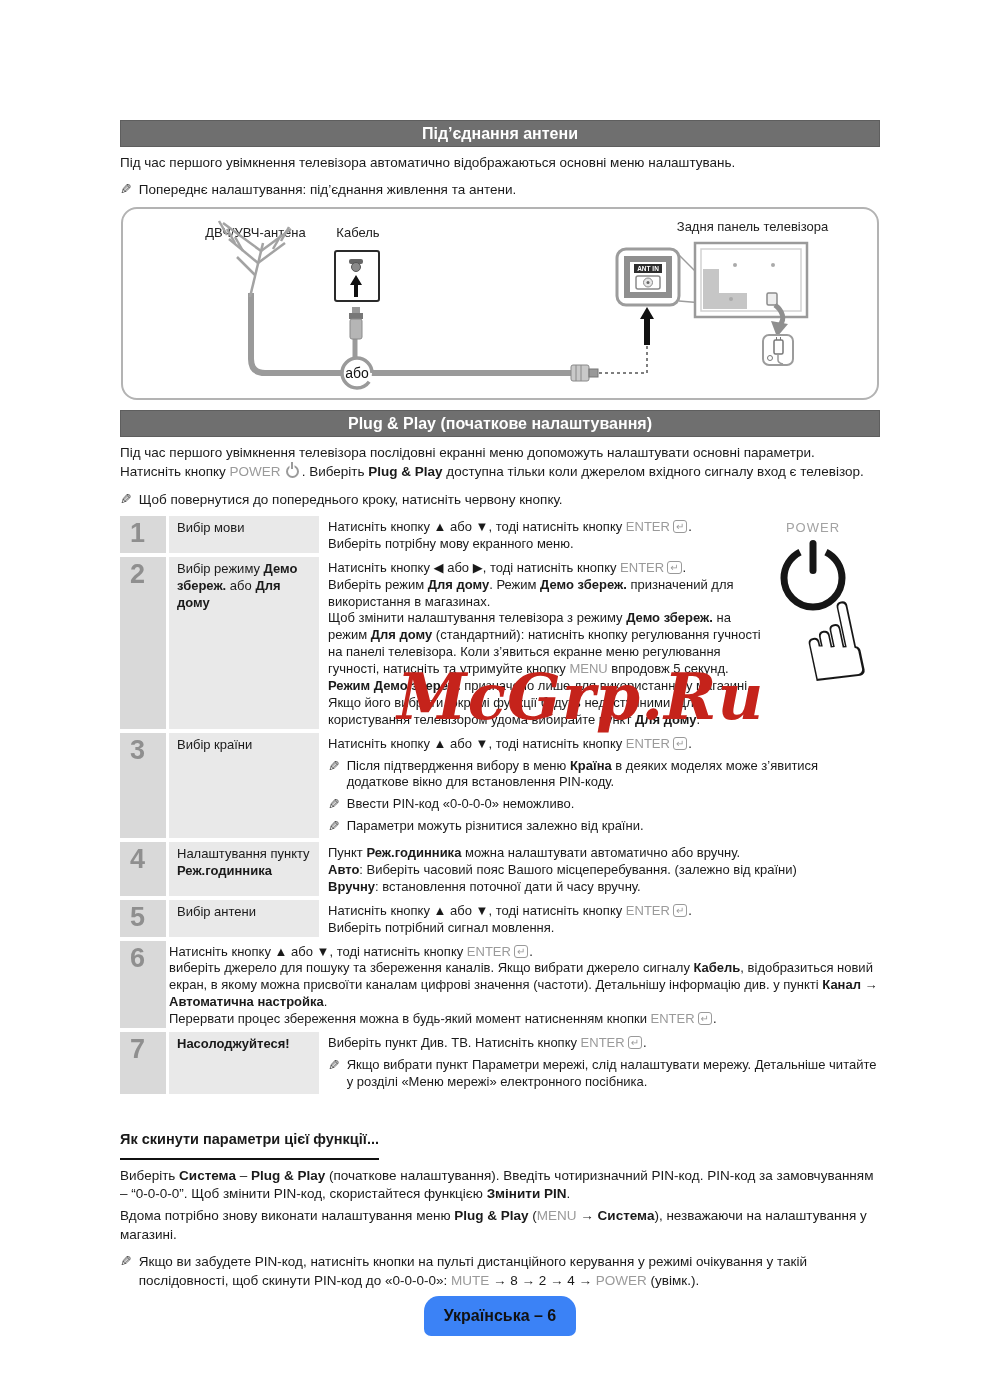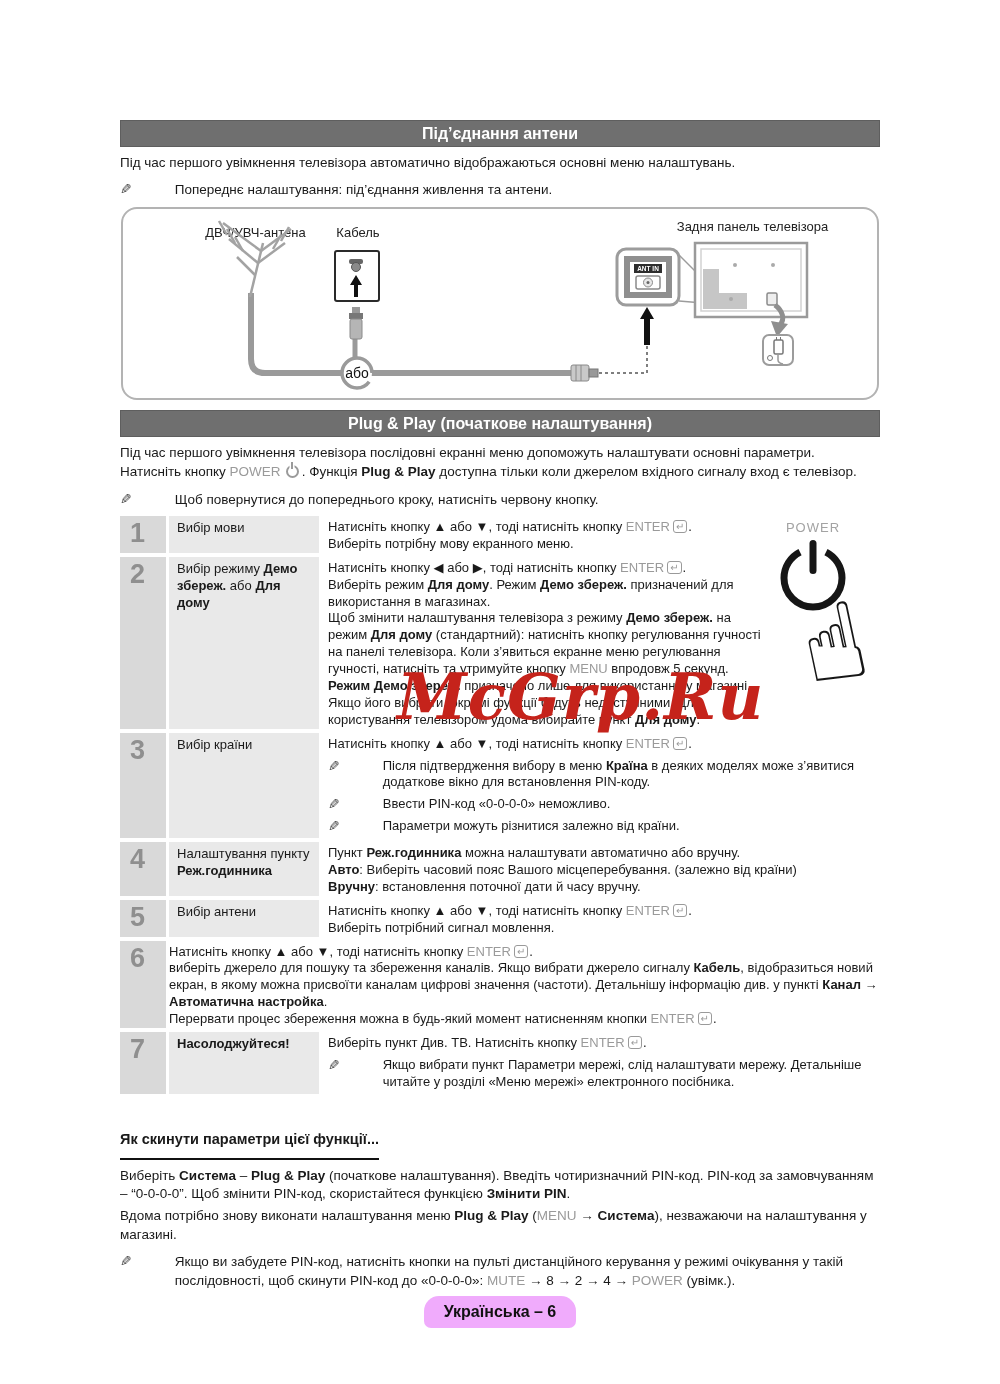--- a/index.html
+++ b/index.html
@@ -3,21 +3,21 @@
 <meta charset="utf-8">
 <style>
   html,body{margin:0;padding:0;background:#fff;}
   .page{position:relative;width:1000px;height:1384px;background:#fff;overflow:hidden;
         font-family:"Liberation Sans",sans-serif;color:#1a1a1a;}
   .bar{position:absolute;left:120px;width:760px;height:27px;background:#6f6f6f;border:1px solid #5e5e5e;
        box-sizing:border-box;color:#fff;font-weight:bold;font-size:16px;text-align:center;line-height:25px;}
   .para{position:absolute;left:120px;width:762px;font-size:13.5px;line-height:1.38;}
   .note-line{display:flex;gap:7px;align-items:flex-start;}
   .pencil{transform:scaleX(-1);display:inline-block;color:#3c3c3c;font-size:14px;line-height:1.2;flex:0 0 auto;}
-  .note-tx{flex:1;margin-left:36px;}
+  .note-tx{flex:1;}
   .b{font-weight:bold;}
   .g{color:#9a9a9a;}
   .ent{display:inline-block;border:1px solid #9a9a9a;color:#9a9a9a;border-radius:3px;font-size:10px;
        line-height:11px;padding:0 2px;margin:0 1px 0 3px;vertical-align:1px;}
   .pwric{position:relative;display:inline-block;width:9px;height:9px;border:2px solid #9a9a9a;border-radius:50%;
          margin:0 3px 0 5px;vertical-align:-2px;}
   .pwric::after{content:"";position:absolute;left:50%;top:-5px;width:2px;height:7px;background:#9a9a9a;
          transform:translateX(-50%);box-shadow:0 0 0 1.5px #fff;}
   
   .diagram{position:absolute;left:121px;top:207px;width:758px;height:193px;border:2px solid #b3b3b3;
@@ -43,21 +43,21 @@
   .reset{position:absolute;left:120px;top:1130px;width:762px;font-size:13.5px;line-height:1.36;}
   .reset-h{display:inline-block;font-weight:bold;font-size:14.5px;border-bottom:2px solid #111;
            padding-bottom:8px;margin-bottom:7px;}
   .reset p{margin:0 0 4px 0;}
   .reset .note-line{margin-top:9px;}
   
   .watermark{position:absolute;left:397px;top:666px;font-family:"DejaVu Serif",serif;font-style:italic;
              font-weight:bold;font-size:63px;line-height:1;color:#c5231b;letter-spacing:1px;z-index:50;
              pointer-events:none;}
   
-  .foot-badge{position:absolute;left:424px;top:1296px;width:152px;height:32px;background:#f0abfc;
+  .foot-badge{position:absolute;left:424px;top:1296px;width:152px;height:40px;background:#3b82f6;
               border-radius:15px 15px 7px 7px;display:flex;align-items:center;justify-content:center;
               font-weight:bold;font-size:16px;color:#111;}
 </style>
 </head>
 <body>
 
 <div class="page">
 
   <div class="bar" style="top:120px;">Під’єднання антени</div>
 
@@ -150,21 +150,21 @@
         <circle cx="647" cy="149" r="2.5" fill="none" stroke="#777"></circle>
         <path d="M655,145 L655,151 Q655,154 660,155" stroke="#999" stroke-width="1.5" fill="none"></path>
       </g>
     </svg>
   </div>
 
   <div class="bar" style="top:410px;">Plug &amp; Play (початкове налаштування)</div>
 
   <div class="para" style="top:444px;">
     <div>Під час першого увімкнення телевізора послідовні екранні меню допоможуть налаштувати основні параметри.</div>
-    <div><span>Натисніть кнопку </span><span class="g">POWER</span><span class="pwric"></span><span>. Функція </span><span class="b">Plug &amp; Play</span><span> доступна тільки коли джерелом вхідного сигналу вход є телевізор.</span></div>
+    <div><span>Натисніть кнопку </span><span class="g">POWER</span><span class="pwric"></span><span>. Виберіть </span><span class="b">Plug &amp; Play</span><span> доступна тільки коли джерелом вхідного сигналу вход є телевізор.</span></div>
   </div>
 
   <div class="para note-line" style="top:491px;">
     <span class="pencil">✎</span>
     <span class="note-tx">Щоб повернутися до попереднього кроку, натисніть червону кнопку.</span>
   </div>
 
   <div class="steps">
       <div class="step-row">
         <div class="cell-num">1</div>

